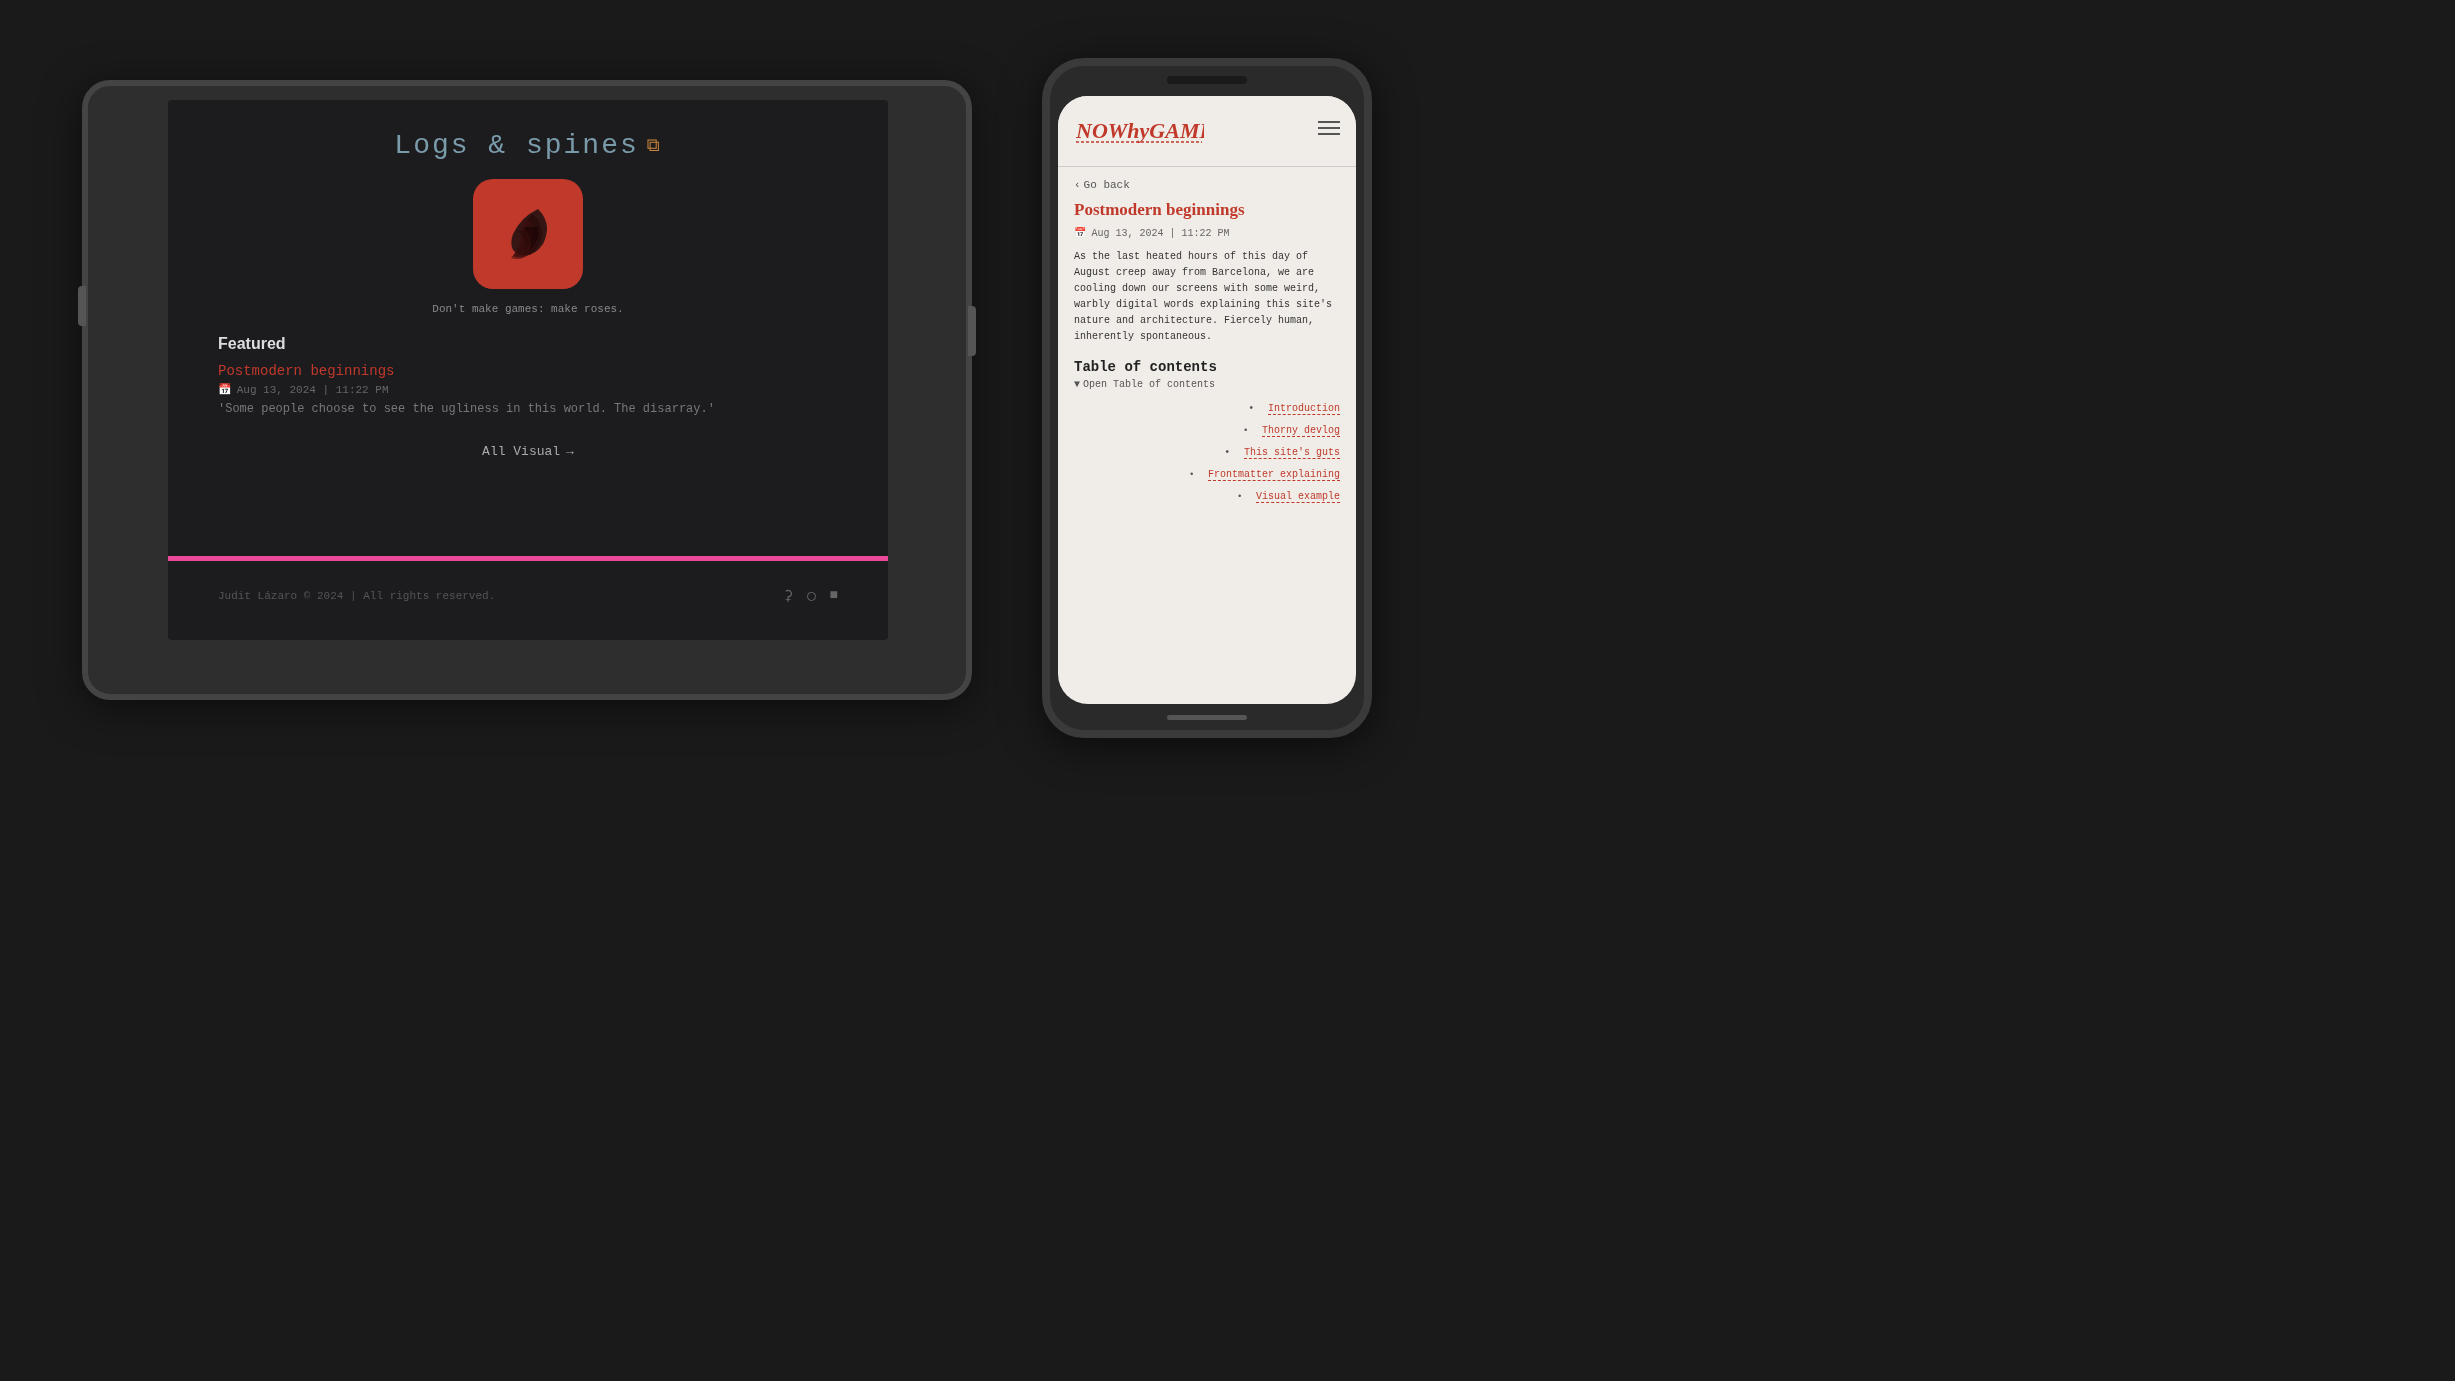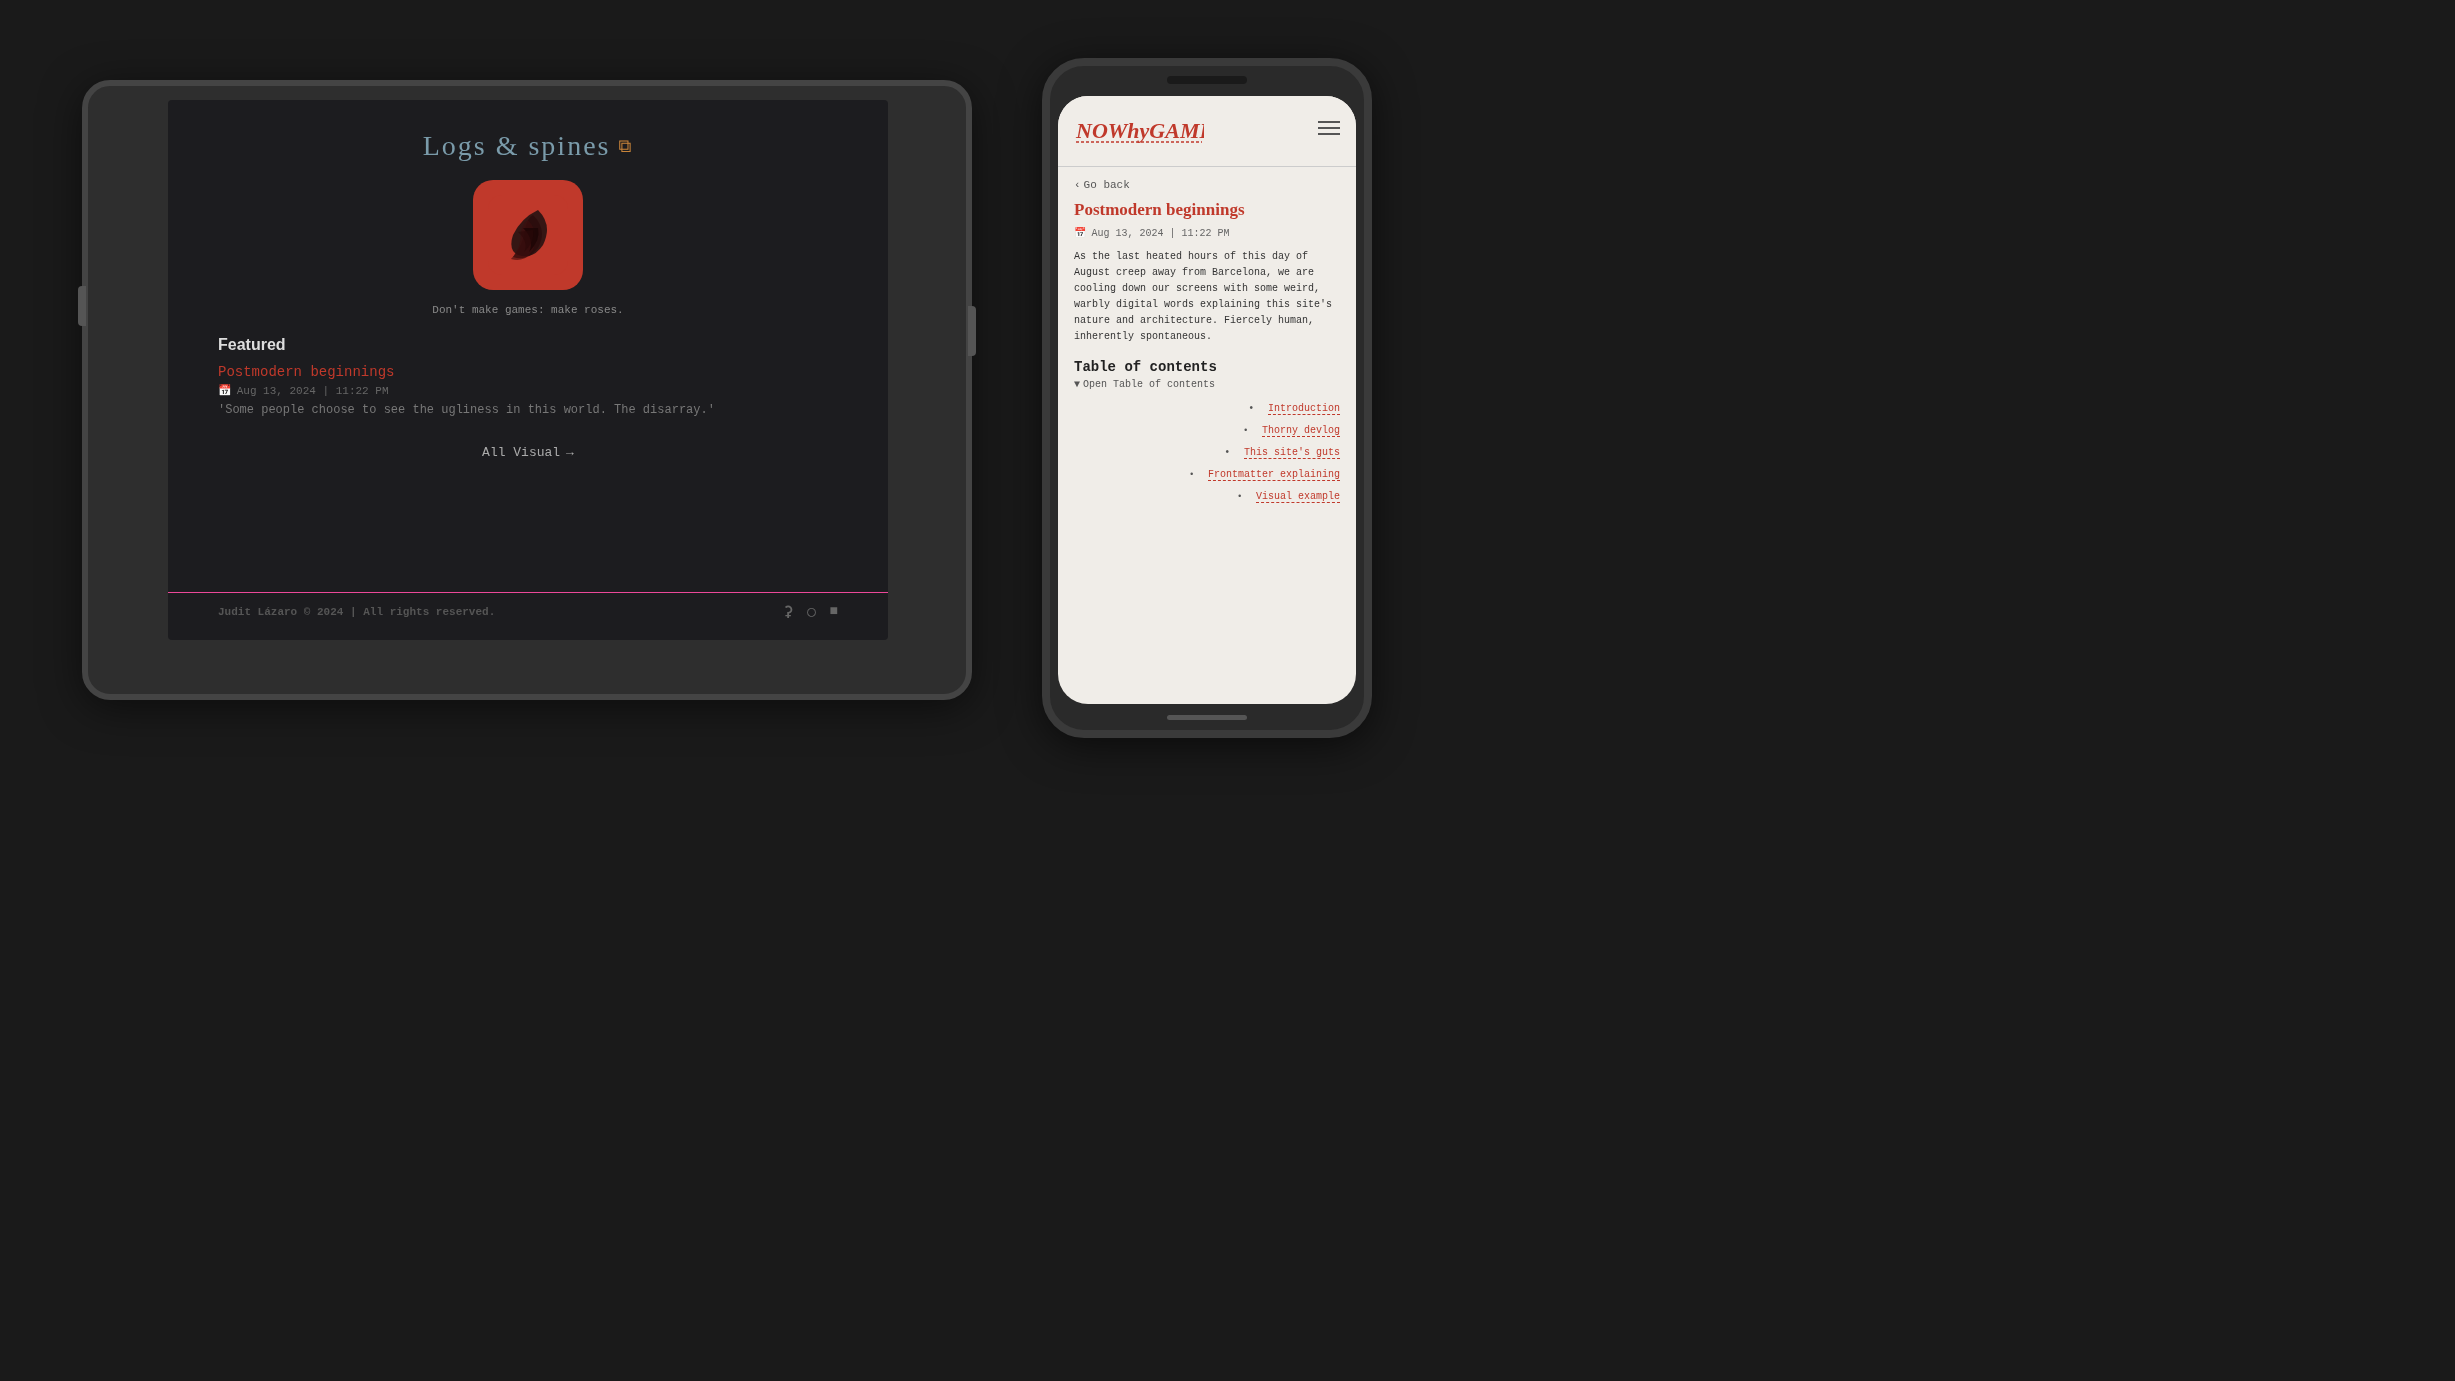--- a/index.html
+++ b/index.html
@@ -52,21 +52,21 @@
       border-radius: 4px;
       overflow: hidden;
       display: flex;
       flex-direction: column;
       align-items: center;
     }
     .tablet-title {
       margin-top: 30px;
       color: #7a9baa;
       font-size: 28px;
-      font-family: Liberation Serif, serif;
+      font-family: Liberation Mono, monospace;
       letter-spacing: 2px;
       display: flex;
       align-items: center;
       gap: 8px;
     }
     .rss-icon {
       color: #c8843a;
       font-size: 18px;
     }
     .tablet-logo {
@@ -131,26 +131,25 @@
       font-size: 13px;
       font-family: 'Courier New', monospace;
       display: flex;
       align-items: center;
       gap: 6px;
     }
     .tablet-footer {
       margin-top: auto;
       margin-bottom: 10px;
       width: 100%;
-      padding: 10px 50px;
+      padding: 26px 50px;
       display: flex;
       align-items: center;
       justify-content: space-between;
-      border-top: 1px solid #ec4899;
-      font-weight: bold;
+      border-top: 5px solid #ec4899;
     }
     .footer-copyright {
       color: #555;
       font-size: 11px;
       font-family: 'Courier New', monospace;
     }
     .footer-icons {
       display: flex;
       gap: 14px;
       color: #666;

